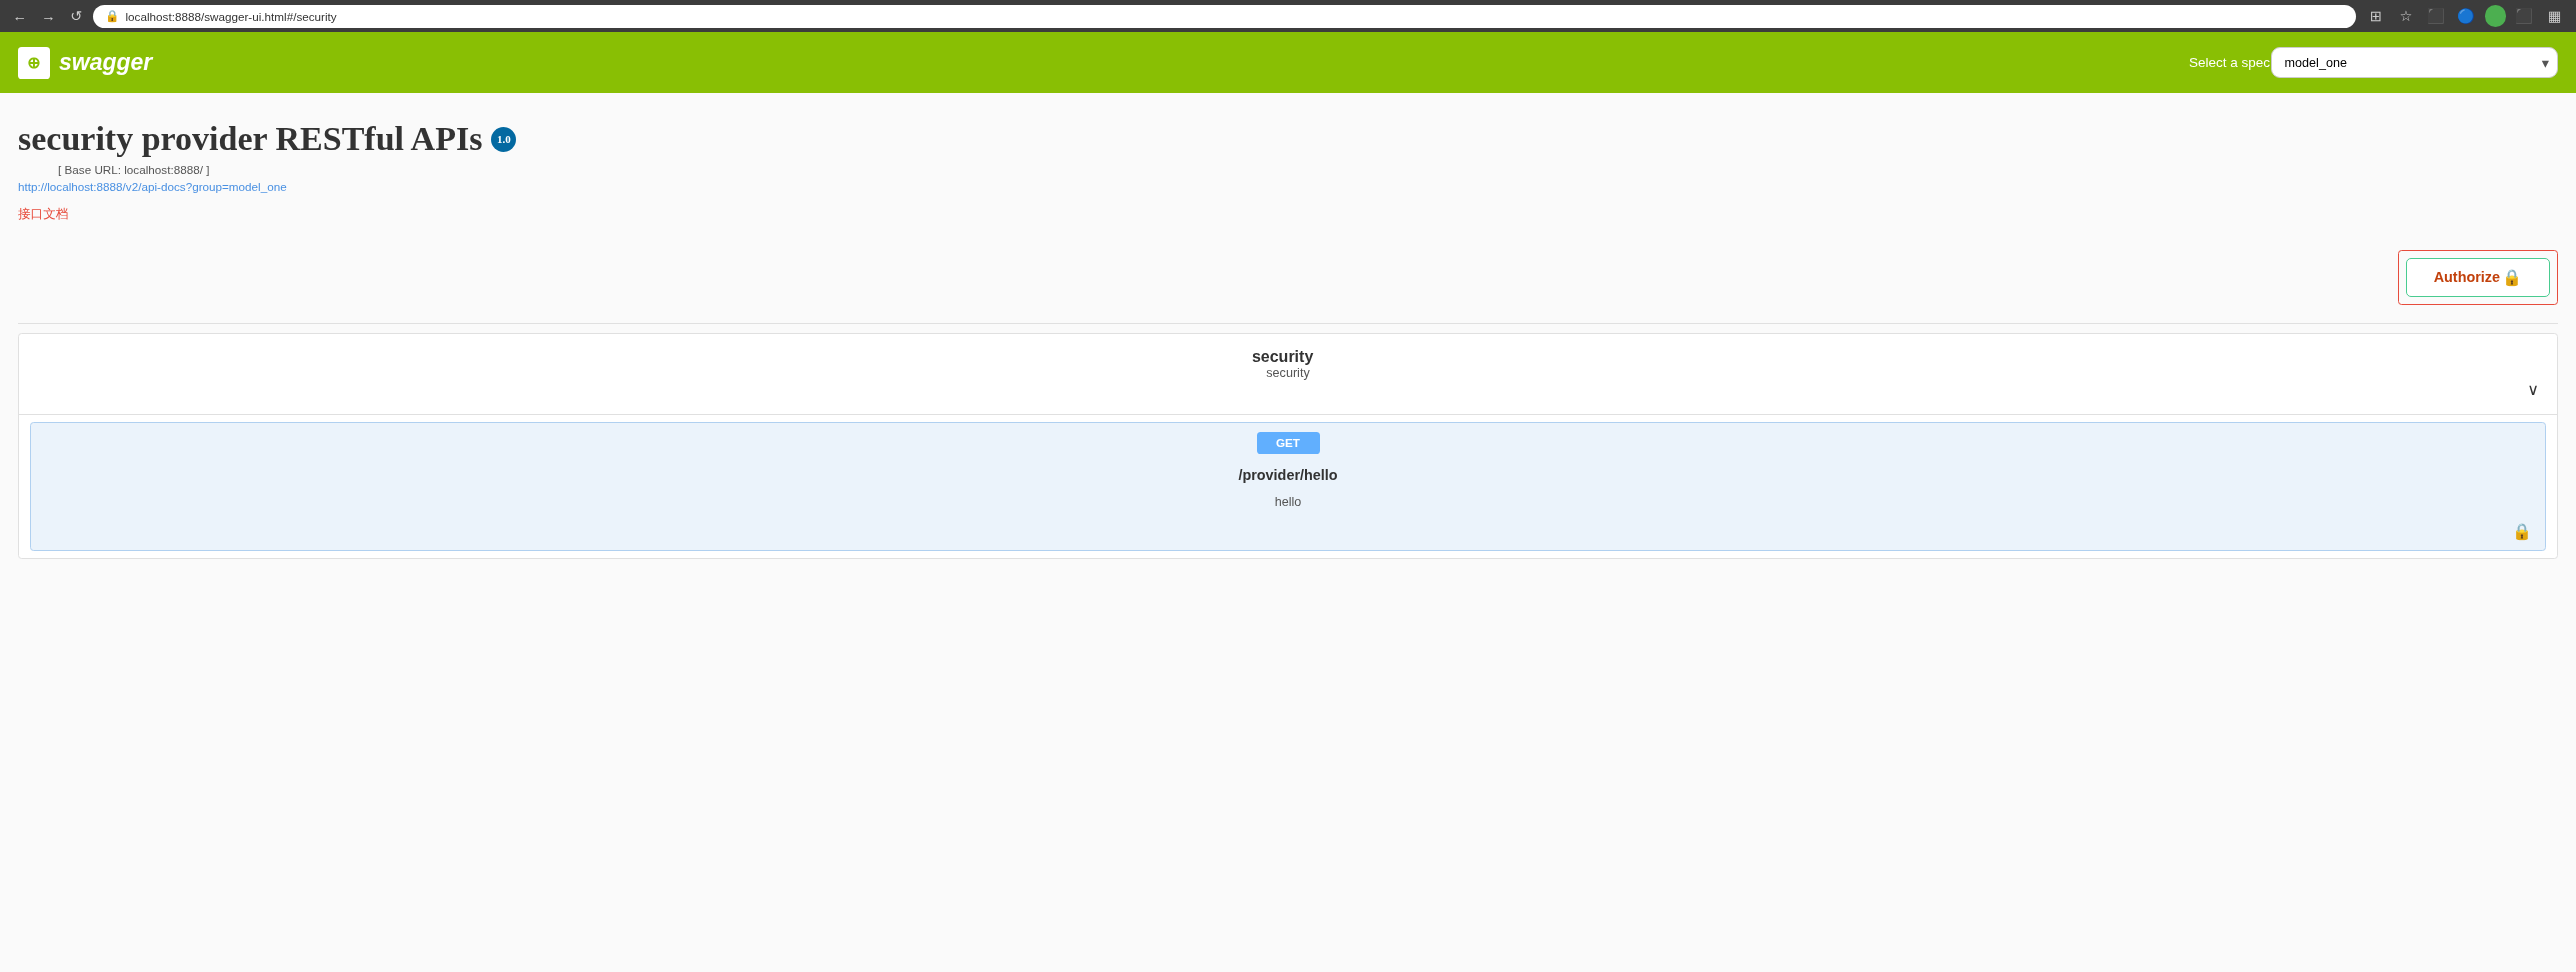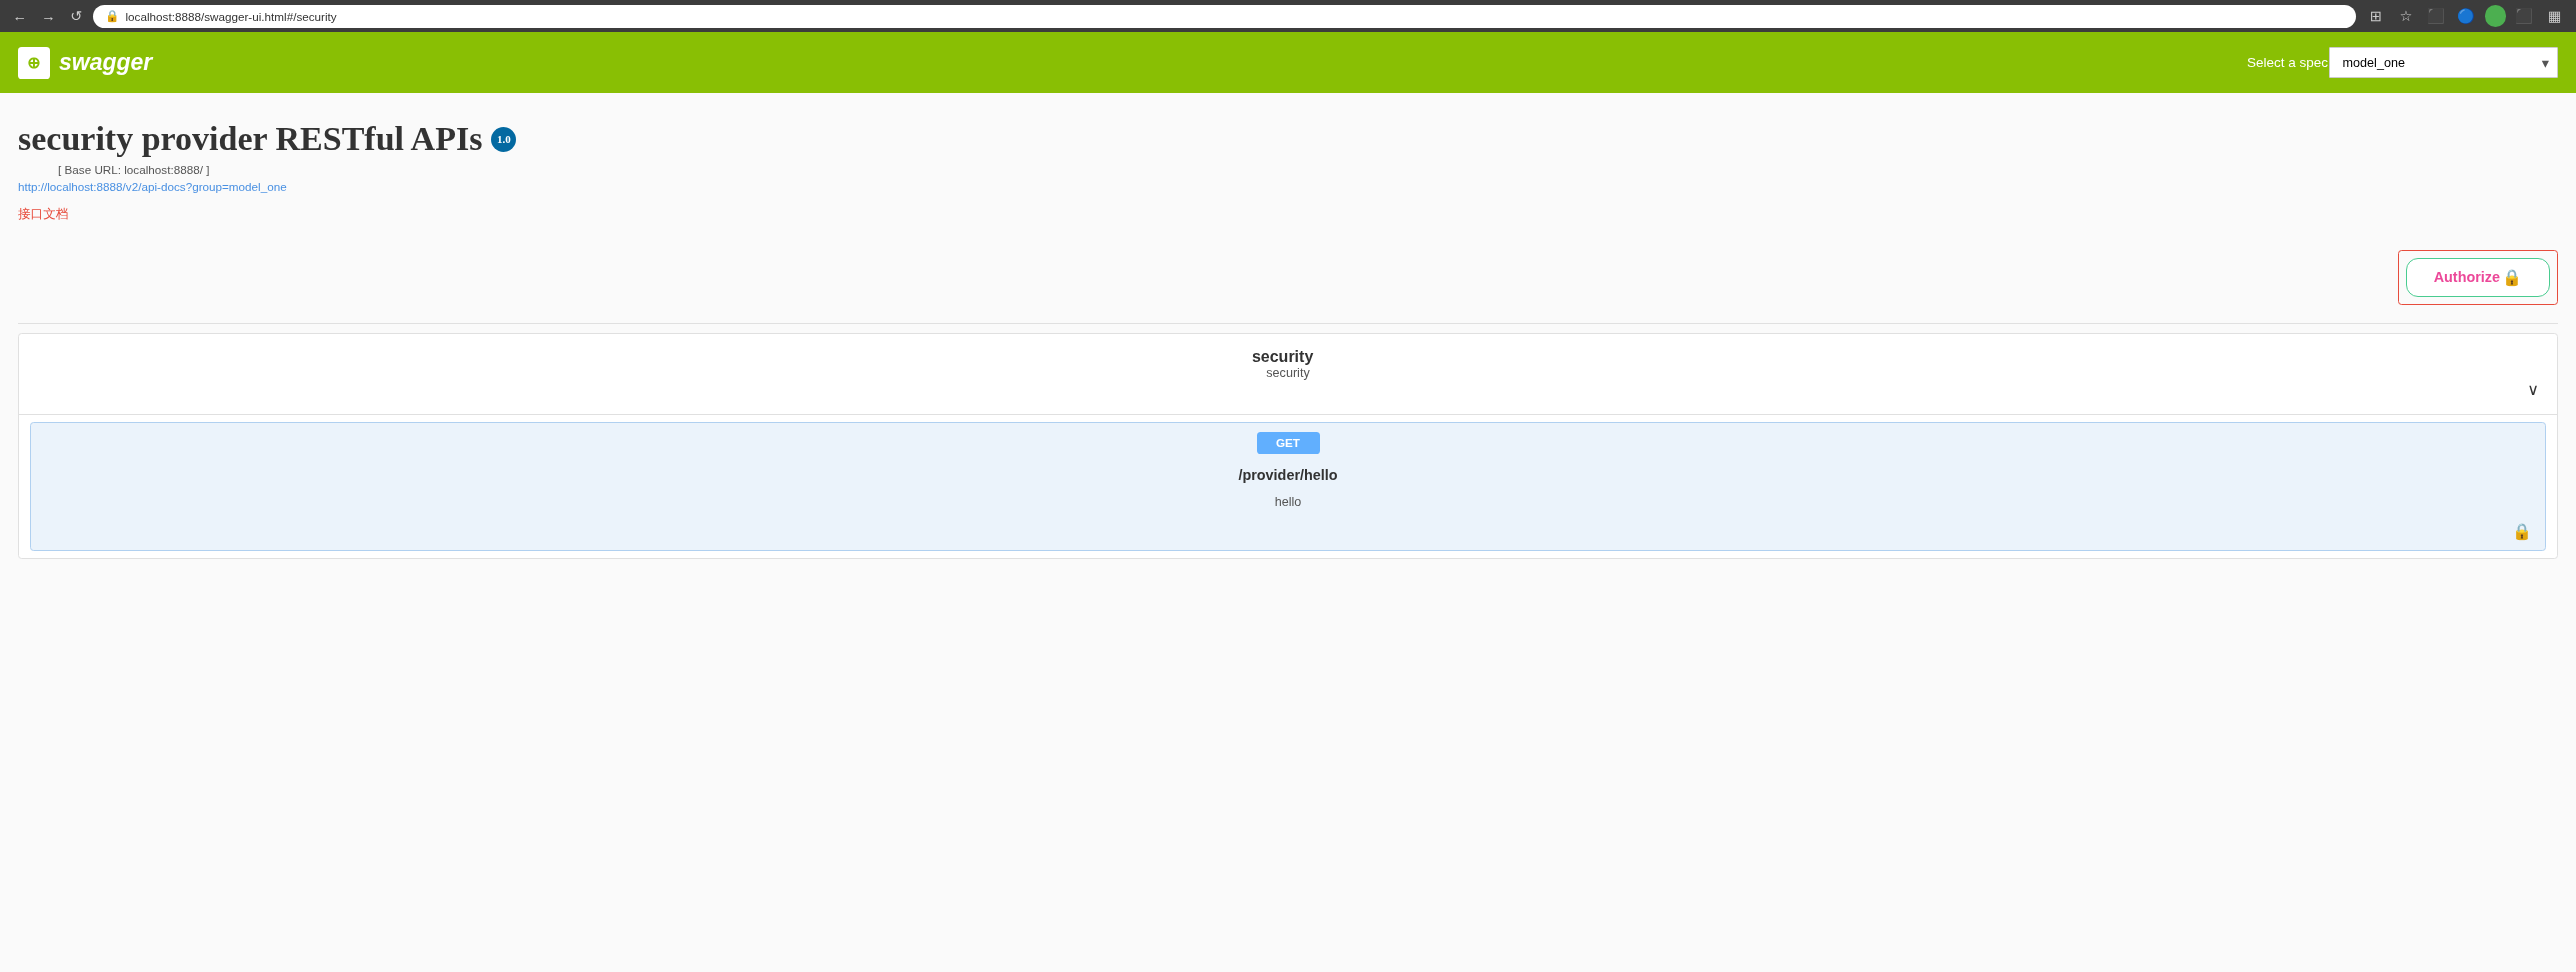--- a/index.html
+++ b/index.html
@@ -97,25 +97,25 @@
       display: flex;
       align-items: center;
       gap: 1px;
     }
     .select-a-spec-label {
       font-size: 13.5px;
       color: #fff;
       font-weight: 500;
     }
     .spec-select {
-      width: 229px;
+      width: 287px;
       padding: 7.2px 12.6px;
       font-size: 12.6px;
       border: 0.9px solid #ccc;
-      border-radius: 1px;
+      border-radius: 9px;
       background: white;
       appearance: none;
       cursor: pointer;
     }
     .spec-select-wrapper {
       position: relative;
     }
     .spec-select-wrapper::after {
       content: '▾';
       position: absolute;
@@ -184,25 +184,25 @@
     }
     .authorize-btn-wrapper {
       border: 1.8px solid #e74c3c;
       padding: 7.2px;
       display: inline-block;
       border-radius: 3.6px;
     }
     .authorize-btn {
       background: white;
       border: 1.8px solid #49cc90;
-      color: #ec4899;
+      color: #c2410c;
       font-size: 14.4px;
       font-weight: bold;
       padding: 9px 21.5px;
-      border-radius: 12px;
+      border-radius: 5px;
       cursor: pointer;
       display: flex;
       align-items: center;
       gap: 2px;
       min-width: 144px;
       justify-content: center;
     }
     .lock-icon {
       font-size: 16px;
     }

